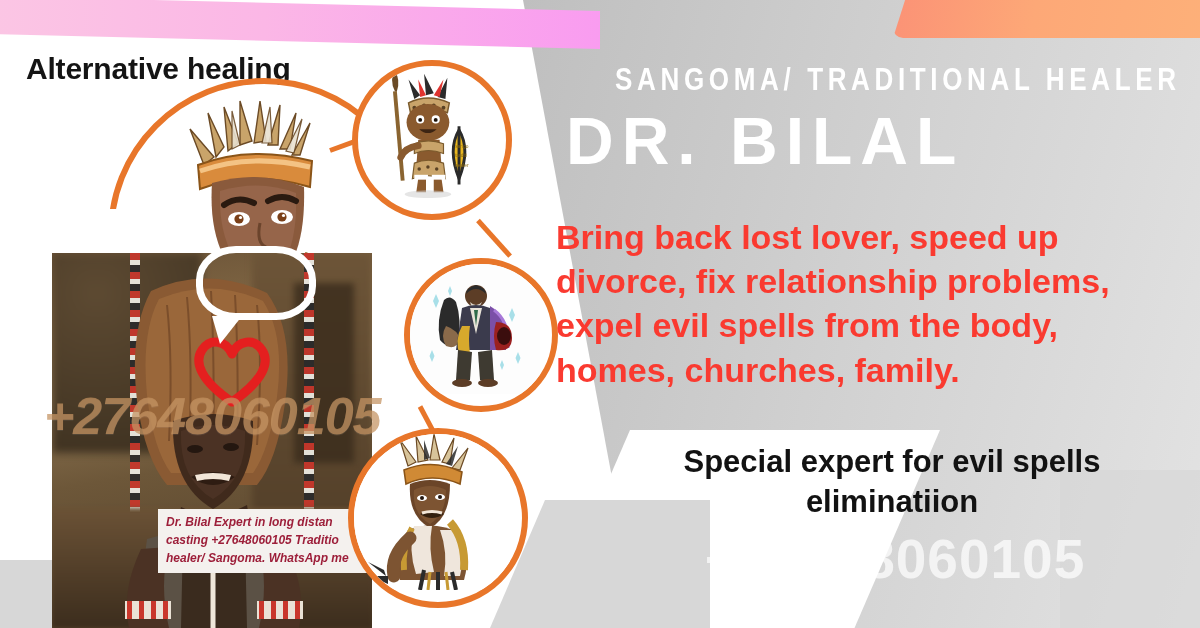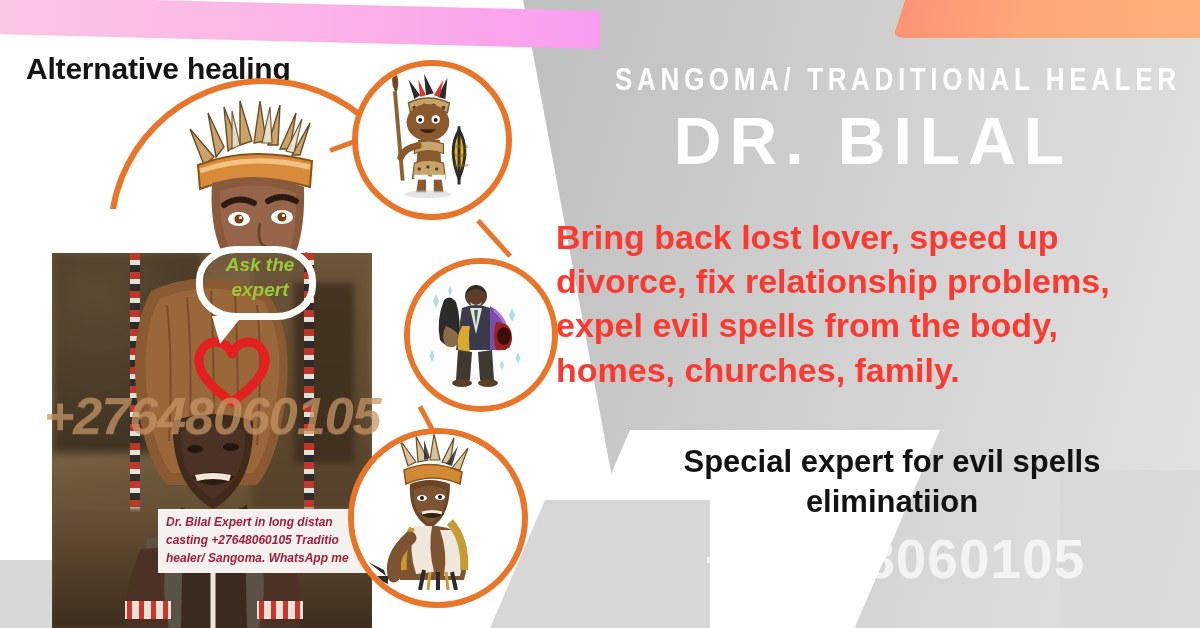--- a/index.html
+++ b/index.html
@@ -80,21 +80,21 @@
     border:6px solid #e8762a;border-radius:50%;clip-path:polygon(0 0,100% 0,100% 42%,0 42%);}
   .connector{position:absolute;border-top:5px solid #e8762a;transform-origin:left center;}
   .cn1{left:330px;top:148px;width:34px;transform:rotate(-20deg);}
   .cn2{left:478px;top:218px;width:48px;transform:rotate(48deg);}
   .cn3{left:420px;top:404px;width:46px;transform:rotate(62deg);}
 
   
   .kicker{position:absolute;left:566px;top:62px;width:614px;text-align:center;
     font-size:31px;font-weight:bold;color:#ffffff;letter-spacing:5.5px;
     transform:scaleX(.84);transform-origin:center;white-space:nowrap;}
-  .bigname{position:absolute;left:566px;top:103px;width:614px;text-align:center;
+  .bigname{position:absolute;left:566px;top:103px;width:614px;text-align:left;
     font-size:66px;font-weight:bold;color:#ffffff;letter-spacing:8px;white-space:nowrap;}
   .redblock{position:absolute;left:556px;top:215px;width:628px;
     font-size:34px;font-weight:bold;color:#fa3a30;line-height:1.30;}
   .blackblock{position:absolute;left:600px;top:442px;width:584px;text-align:center;
     font-size:31px;font-weight:bold;color:#121212;line-height:1.28;}
   .ghost-phone{position:absolute;left:600px;top:527px;width:590px;text-align:center;
     font-size:55px;font-weight:bold;color:rgba(255,255,255,.70);letter-spacing:1px;white-space:nowrap;}
 </style>
 </head>
 <body>
@@ -217,21 +217,20 @@
   </div>
 
   <svg class="heart" viewBox="0 0 84 76">
     <path d="M42 70 C10 48 4 30 12 18 C20 6 36 8 42 22 C48 8 64 6 72 18 C80 30 74 48 42 70 Z" fill="none" stroke="#e41f1f" stroke-width="9" stroke-linejoin="round"></path>
   </svg>
 
   <div class="ask-bubble">
     <div class="bub"></div>
       <div class="tail"></div>
   </div>
-  <div class="ask-txt">Ask the expert</div>
 
   <div class="wm-phone">+27648060105</div>
 
   <div class="caption">
     <p>Dr. Bilal Expert in long distan</p>
     <p>casting +27648060105 Traditio</p>
     <p>healer/ Sangoma. WhatsApp me</p>
   </div>
 
   <div class="connector cn1"></div>

